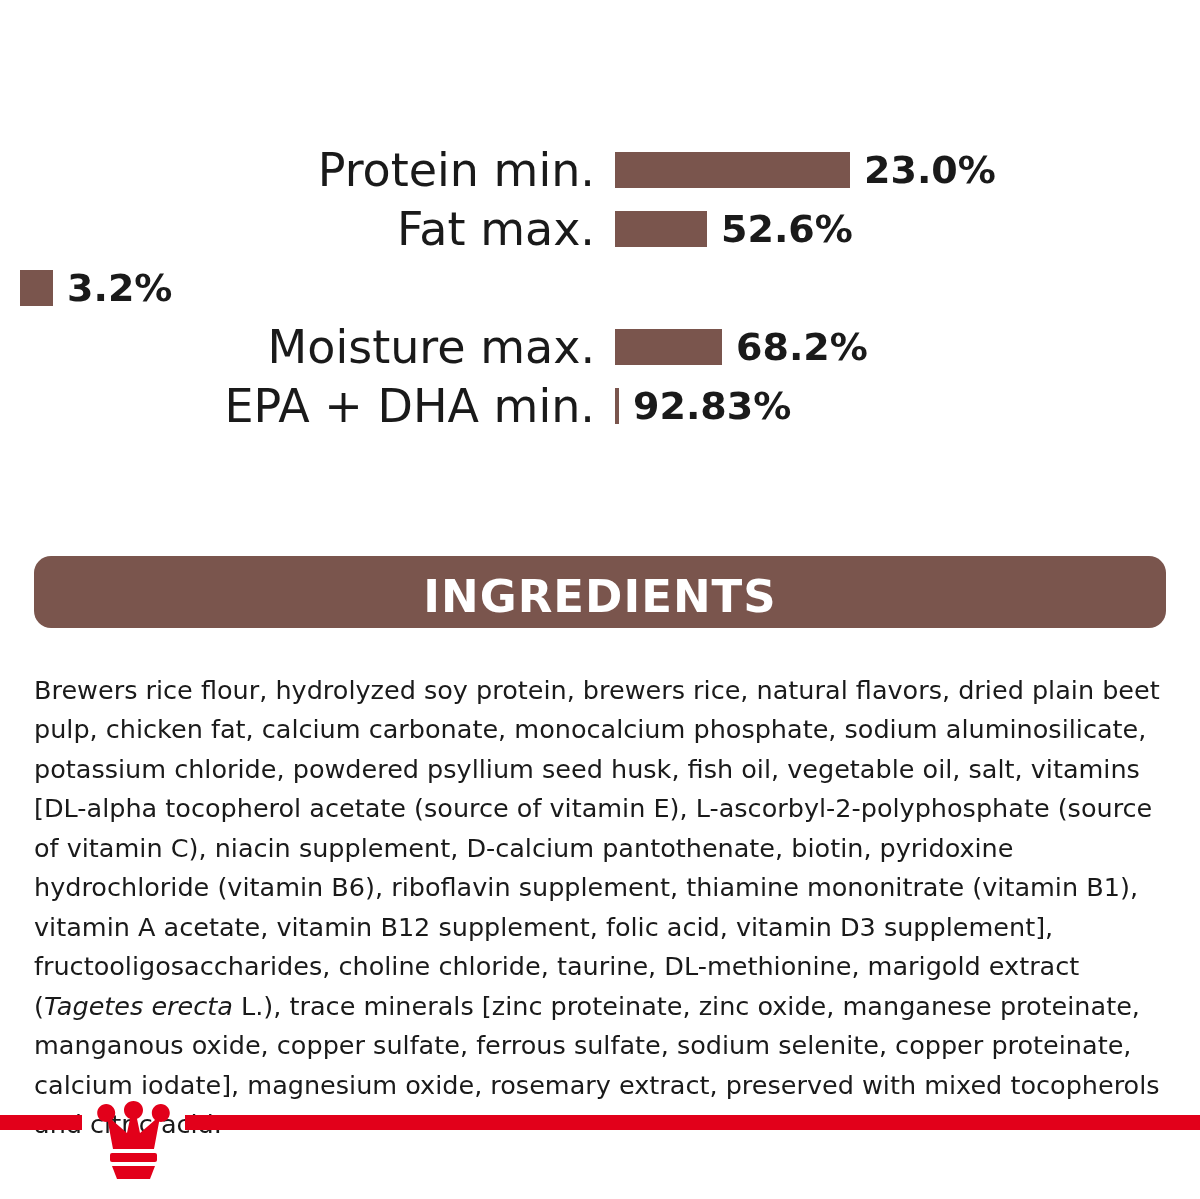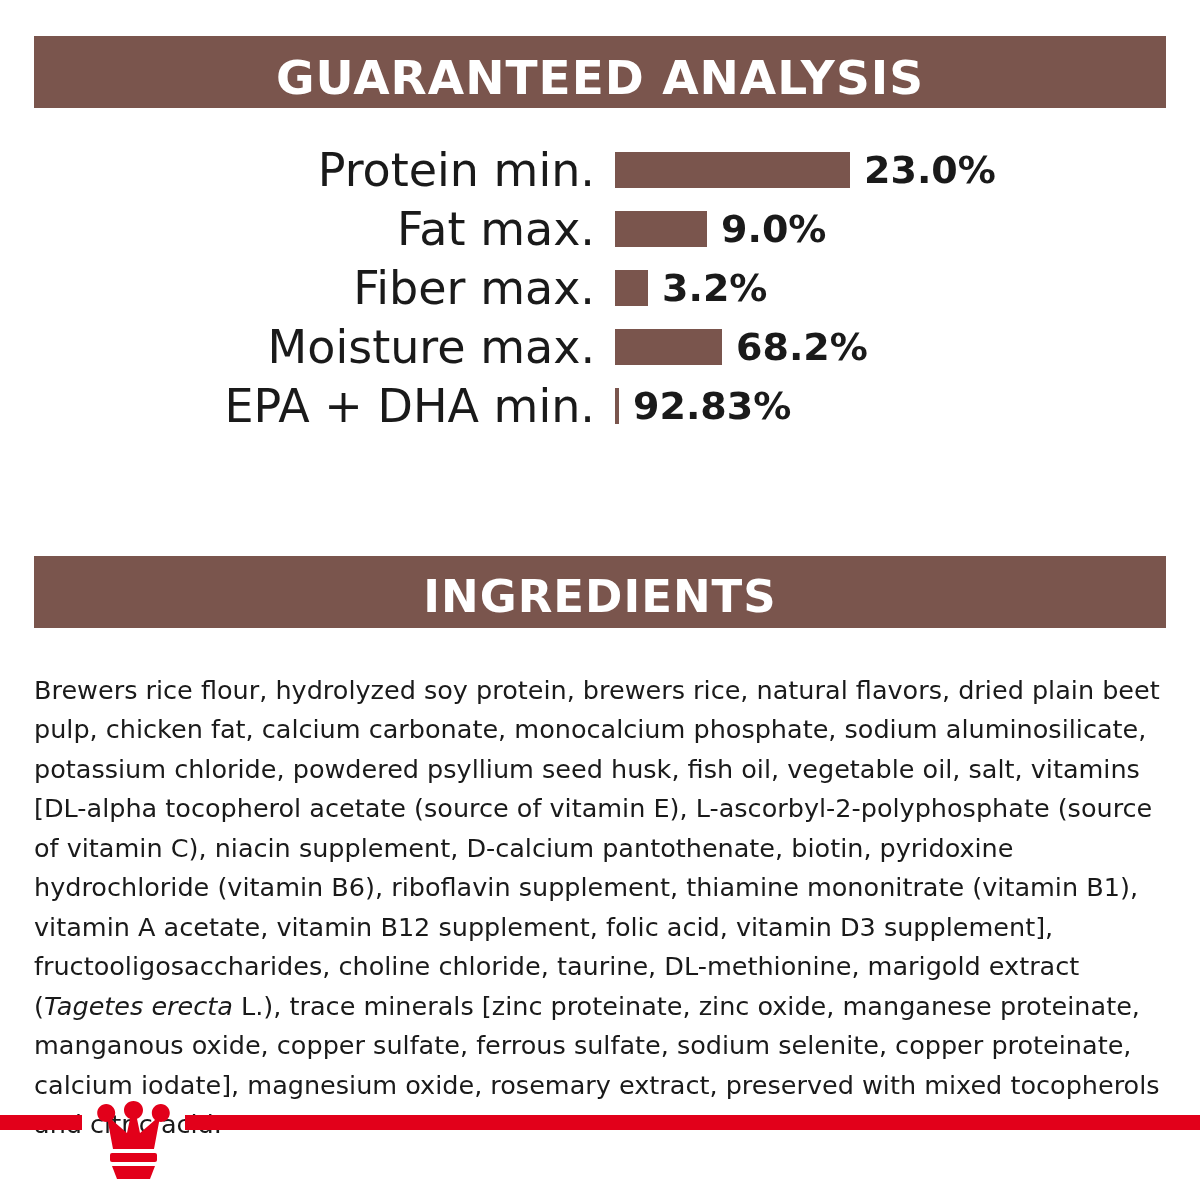--- a/index.html
+++ b/index.html
@@ -40,20 +40,21 @@
     width: 1132px;
     height: 72px;
   }
   #ingredients-header {
     position: absolute;
     left: 34px;
     top: 556px;
     width: 1132px;
     height: 72px;
     font-size: 45px;
+    border-radius: 17px;
   }
 
   
   #analysis-rows {
     position: absolute;
     left: 0;
     top: 140px;
     width: 1200px;
   }
   .ga-row {
@@ -129,39 +130,37 @@
     top: 0px;
     width: 103px;
     height: 96px;
   }
 </style>
 </head>
 <body>
 
 <div class="page">
 
-  <div class="section-header" id="analysis-header">GUARANTEED ANALYSIS</div>
 
   <div id="analysis-rows">
       <div class="ga-row">
         <div class="ga-label">Protein min.</div>
         <div class="ga-bar-wrap">
           <div class="ga-bar" style="width: 235px; background: rgb(122, 85, 77);"></div>
           <div class="ga-value">23.0%</div>
         </div>
       </div>
       <div class="ga-row">
         <div class="ga-label">Fat max.</div>
         <div class="ga-bar-wrap">
           <div class="ga-bar" style="width: 92px; background: rgb(122, 85, 77);"></div>
-          <div class="ga-value">9.0%</div>
-        </div>
-      </div>
-      <div class="ga-row">
-        <div class="ga-label">Fiber max.</div>
+          <div class="ga-value">52.6%</div>
+        </div>
+      </div>
+      <div class="ga-row">
         <div class="ga-bar-wrap">
           <div class="ga-bar" style="width: 33px; background: rgb(122, 85, 77);"></div>
           <div class="ga-value">3.2%</div>
         </div>
       </div>
       <div class="ga-row">
         <div class="ga-label">Moisture max.</div>
         <div class="ga-bar-wrap">
           <div class="ga-bar" style="width: 107px; background: rgb(122, 85, 77);"></div>
           <div class="ga-value">68.2%</div>

